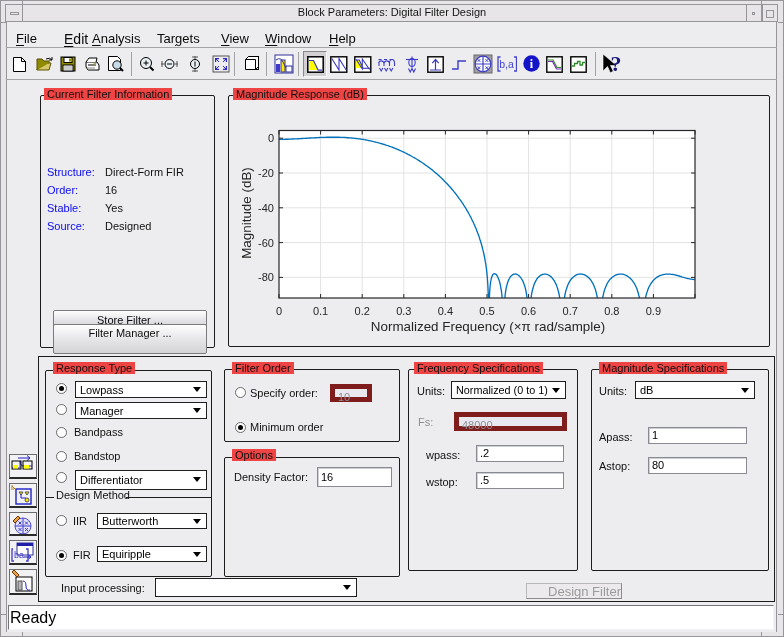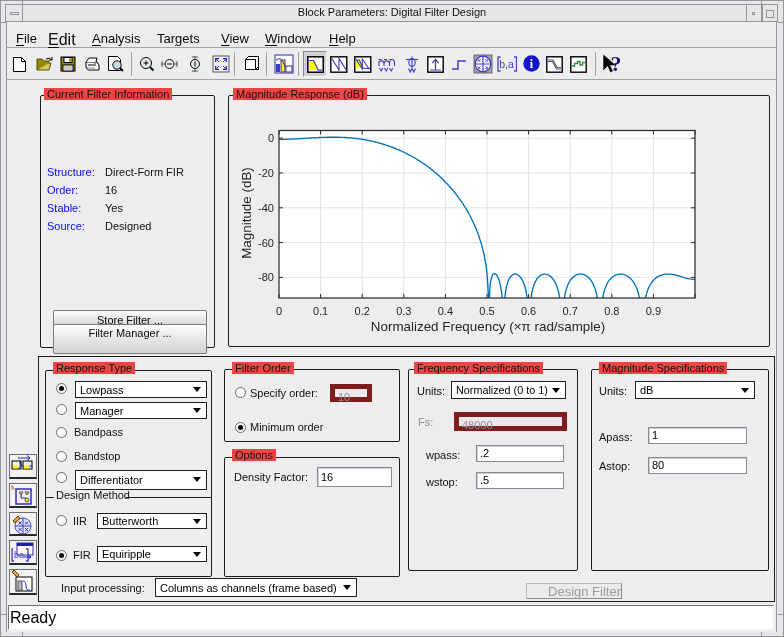--- a/index.html
+++ b/index.html
@@ -41,21 +41,21 @@
 <div class="line" style="left:22px;top:632px;width:1px;height:5px"></div>
 <div class="line" style="left:761px;top:632px;width:1px;height:5px"></div>
 <div class="line" style="left:0;top:22px;width:6px;height:1px"></div>
 <div class="line" style="left:778px;top:22px;width:6px;height:1px"></div>
 <div class="line" style="left:0;top:614px;width:6px;height:1px"></div>
 <div class="line" style="left:778px;top:614px;width:6px;height:1px"></div>
 <div class="abs" style="left:0;top:6px;width:784px;text-align:center;font-size:11px;color:#141414">Block Parameters: Digital Filter Design</div>
 <div class="content"></div>
 <div class="line" style="left:6px;top:47px;width:771px;height:1px;background:#a5a2a5"></div>
 <div class="abs" style="left:16px;top:31px;font-size:13px;color:#0a0a0a"><u>F</u>ile</div>
-<div class="abs" style="left:48px;top:31px;font-size:16px;color:#0a0a0a"><u>E</u>dit</div>
+<div class="abs" style="left:64px;top:31px;font-size:14px;color:#0a0a0a"><u>E</u>dit</div>
 <div class="abs" style="left:92px;top:31px;font-size:13px;color:#0a0a0a"><u>A</u>nalysis</div>
 <div class="abs" style="left:157px;top:31px;font-size:13px;color:#0a0a0a">Tar<u>g</u>ets</div>
 <div class="abs" style="left:221px;top:31px;font-size:13px;color:#0a0a0a"><u>V</u>iew</div>
 <div class="abs" style="left:265px;top:31px;font-size:13px;color:#0a0a0a"><u>W</u>indow</div>
 <div class="abs" style="left:329px;top:31px;font-size:13px;color:#0a0a0a"><u>H</u>elp</div>
 <div class="line" style="left:6px;top:79px;width:771px;height:1px;background:#a5a2a5"></div>
 <div class="sep" style="left:131px"></div>
 <div class="sep" style="left:234px"></div>
 <div class="sep" style="left:266px"></div>
 <div class="sep" style="left:298px"></div>
@@ -311,21 +311,20 @@
 <div class="combo" style="left:635px;top:381px;width:120px;height:18px">
     <span class="tx" style="font-size:11px">dB</span>
     <span class="ar"></span>
   </div>
 <div class="lbl" style="left:599px;top:431px">Apass:</div>
 <div class="input" style="left:648px;top:427px;width:99px;height:17px;line-height:15px">1</div>
 <div class="lbl" style="left:599px;top:460px">Astop:</div>
 <div class="input" style="left:648px;top:457px;width:99px;height:17px;line-height:15px">80</div>
 <div class="lbl" style="left:61px;top:582px">Input processing:</div>
 <div class="combo" style="left:155px;top:578px;width:202px;height:19px">
-    <span class="tx" style="font-size:11px">Columns as channels (frame based)</span>
     <span class="ar"></span>
   </div>
 <div class="abs" style="left:526px;top:583px;width:96px;height:16px;background:#eceaed;border:1px solid #b9b7ba;border-right-color:#8d8a8d;border-bottom-color:#8d8a8d;color:#9b9b9b;font-size:13px;text-align:right;line-height:15px">Design Filter</div>
 <div class="sbtn" style="top:454px;height:25px"></div>
 <svg class="abs" style="left:10px;top:455px" width="25" height="22" viewBox="0 0 25 22">
     <path d="M2 13 h8 v-7 q0 5 4 5 h8" fill="none" stroke="#3c3cc8"></path>
     <rect x="2" y="6" width="9" height="8" fill="none" stroke="#000"></rect>
     <rect x="3" y="10" width="5" height="3.5" fill="#ffff00"></rect>
     <rect x="13" y="6" width="9" height="8" fill="none" stroke="#000"></rect>
     <rect x="14" y="10" width="5" height="3.5" fill="#ffff00"></rect>

